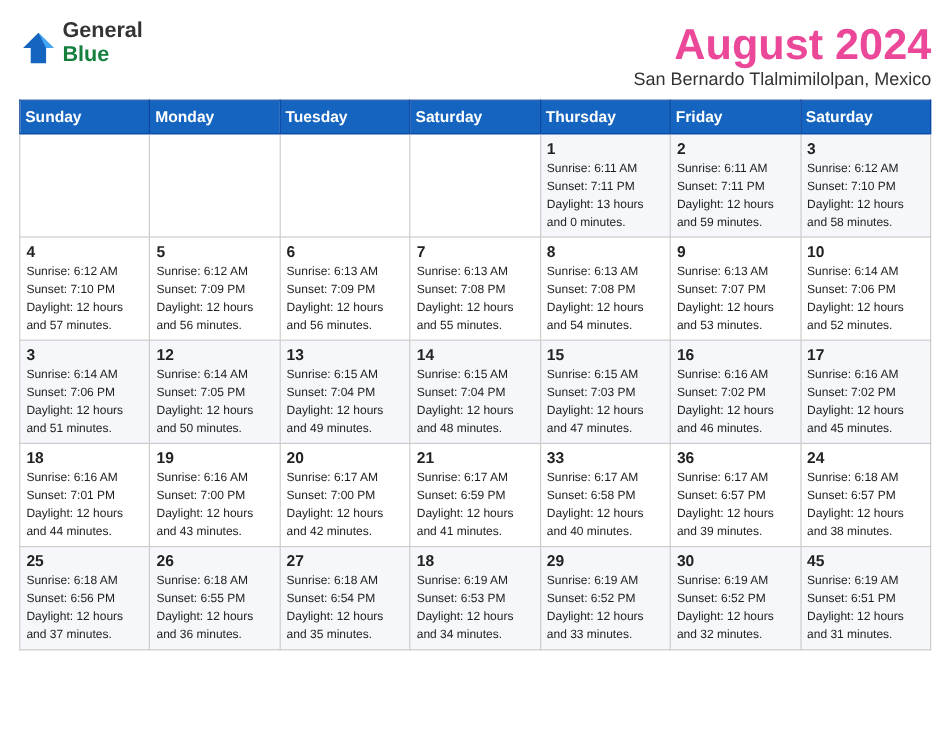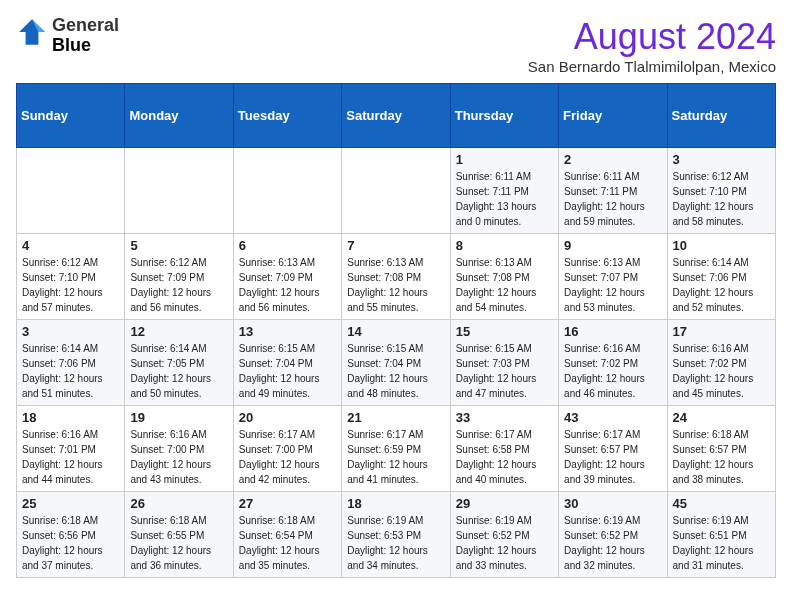--- a/index.html
+++ b/index.html
@@ -11,57 +11,57 @@
       padding: 16px;
     }
     .header {
       display: flex;
       justify-content: space-between;
       align-items: flex-start;
       margin-bottom: 4px;
     }
     .logo {
       display: flex;
-      align-items: flex-start;
+      align-items: flex-end;
       gap: 4px;
     }
     .logo-text {
       font-size: 18px;
       font-weight: bold;
       line-height: 1.1;
     }
     .logo-text .general { color: #333; }
-    .logo-text .blue { color: #000000; }
+    .logo-text .blue { color: #15803d; }
     .logo-icon {
       width: 32px;
       height: 32px;
     }
     .title-section {
       text-align: right;
     }
     .month-year {
       font-size: 36px;
-      font-weight: normal;
-      color: #6d28d9;
+      font-weight: bold;
+      color: #ec4899;
     }
     .location {
       font-size: 15px;
       color: #333;
     }
     table {
       width: 100%;
       border-collapse: collapse;
       margin-top: 8px;
     }
     thead th {
       background-color: #1565c0;
       color: #fff;
       font-size: 13px;
       font-weight: bold;
-      padding: 24px 4px;
+      padding: 6px 4px;
       text-align: left;
       border: 1px solid #0d47a1;
     }
     tbody td {
       vertical-align: top;
       border: 1px solid #ccc;
       padding: 4px 5px;
       width: calc(100%/7);
       min-height: 80px;
       font-size: 10.5px;
@@ -281,21 +281,21 @@
 and 41 minutes.</div>
         </td>
         <td>
           <span class="day-num">33</span>
           <div class="day-info" style="white-space: pre-line;">Sunrise: 6:17 AM
 Sunset: 6:58 PM
 Daylight: 12 hours
 and 40 minutes.</div>
         </td>
         <td>
-          <span class="day-num">43</span>
+          <span class="day-num">36</span>
           <div class="day-info" style="white-space: pre-line;">Sunrise: 6:17 AM
 Sunset: 6:57 PM
 Daylight: 12 hours
 and 39 minutes.</div>
         </td>
         <td>
           <span class="day-num">24</span>
           <div class="day-info" style="white-space: pre-line;">Sunrise: 6:18 AM
 Sunset: 6:57 PM
 Daylight: 12 hours

